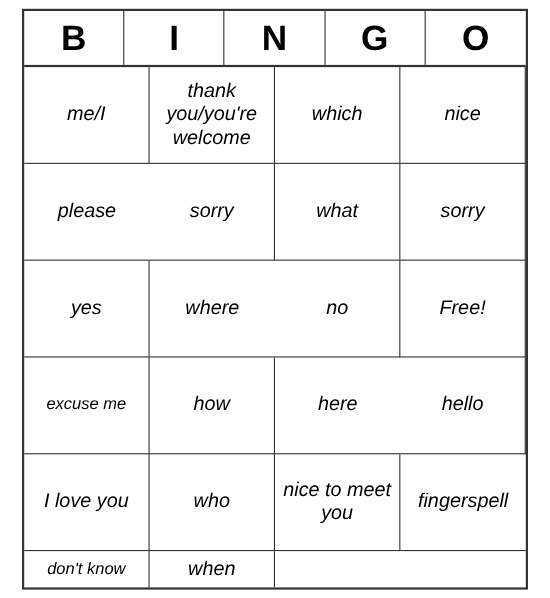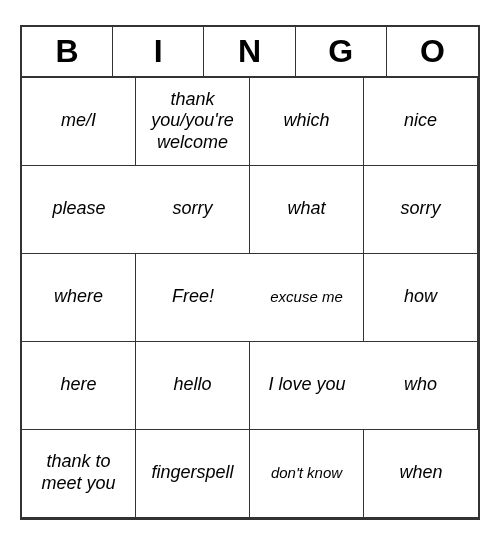--- a/index.html
+++ b/index.html
@@ -89,26 +89,28 @@
     </div>
   <div class="bingo-grid">
   <div class="bingo-cell">me/I</div>
       <div class="bingo-cell small-text">thank you/you're welcome</div>
       <div class="bingo-cell">which</div>
       <div class="bingo-cell">nice</div>
       <div class="bingo-cell">please</div>
       <div class="bingo-cell">sorry</div>
       <div class="bingo-cell">what</div>
       <div class="bingo-cell">sorry</div>
+      <div class="bingo-cell">yes</div>
       <div class="bingo-cell">where</div>
+      <div class="bingo-cell">no</div>
       <div class="bingo-cell">Free!</div>
       <div class="bingo-cell medium-text">excuse me</div>
       <div class="bingo-cell">how</div>
       <div class="bingo-cell">here</div>
       <div class="bingo-cell">hello</div>
       <div class="bingo-cell">I love you</div>
       <div class="bingo-cell">who</div>
-      <div class="bingo-cell small-text">thank to meet you</div>
+      <div class="bingo-cell small-text">nice to meet you</div>
       <div class="bingo-cell small-text">fingerspell</div>
       <div class="bingo-cell medium-text">don't know</div>
       <div class="bingo-cell">when</div>
     </div>
 </div>
 
 </body></html>

